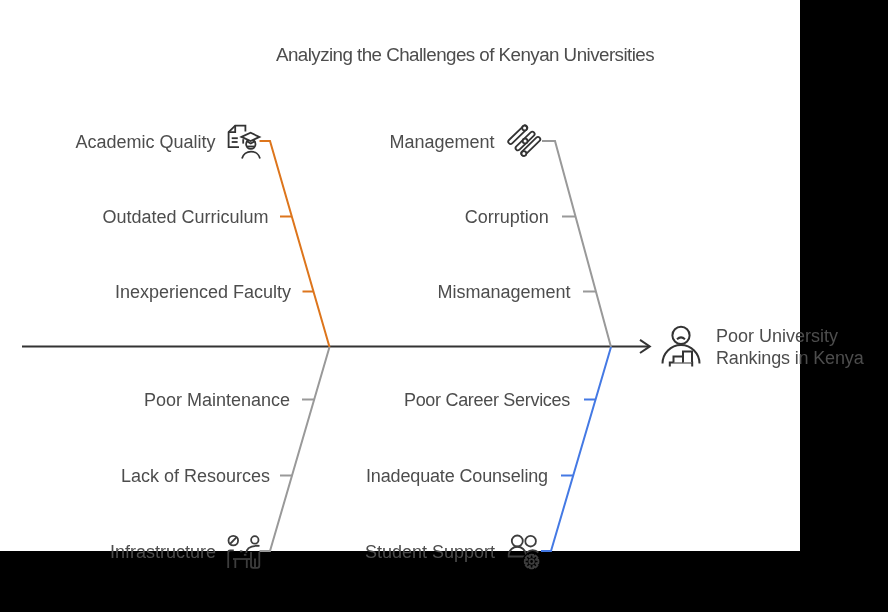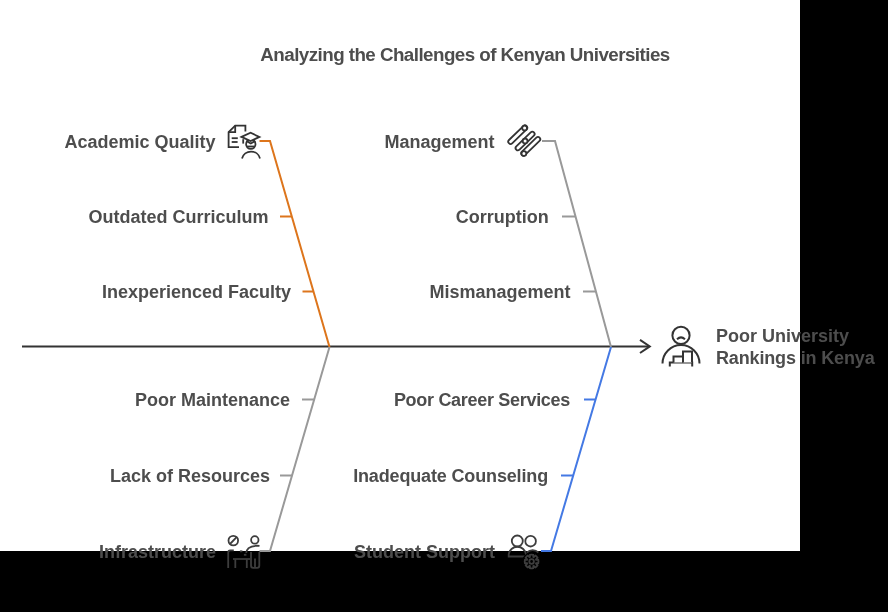--- a/index.html
+++ b/index.html
@@ -1,16 +1,16 @@
 <!DOCTYPE html>
 <html><head>
 <meta charset="utf-8">
 <style>
   html,body{margin:0;padding:0;background:#000;}
-  .wrap{position:relative;width:888px;height:612px;overflow:hidden;background:#000;font-weight:bold;}
+  .wrap{position:relative;width:888px;height:612px;overflow:hidden;background:#000;}
   text{font-family:"Liberation Sans",sans-serif;fill:#4d4d4d;}
 </style>
 </head>
 <body>
 <div class="wrap">
 <svg width="888" height="612" viewBox="0 0 888 612">
   <rect x="0" y="0" width="800" height="551" fill="#ffffff"></rect>
 
   <path d="M22,346.5 H648" stroke="#333333" stroke-width="2" fill="none"></path>
   <path d="M640,339.8 L649.8,346.4 L640,353" stroke="#333333" stroke-width="2" fill="none"></path>

